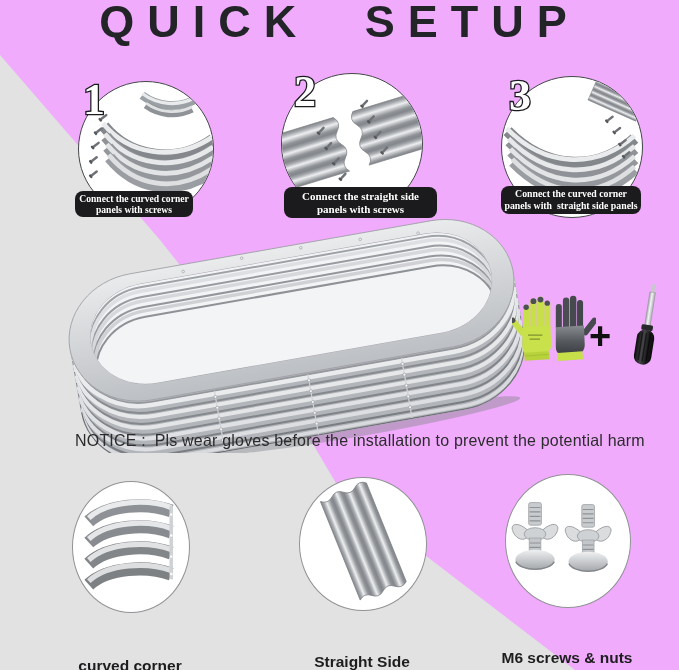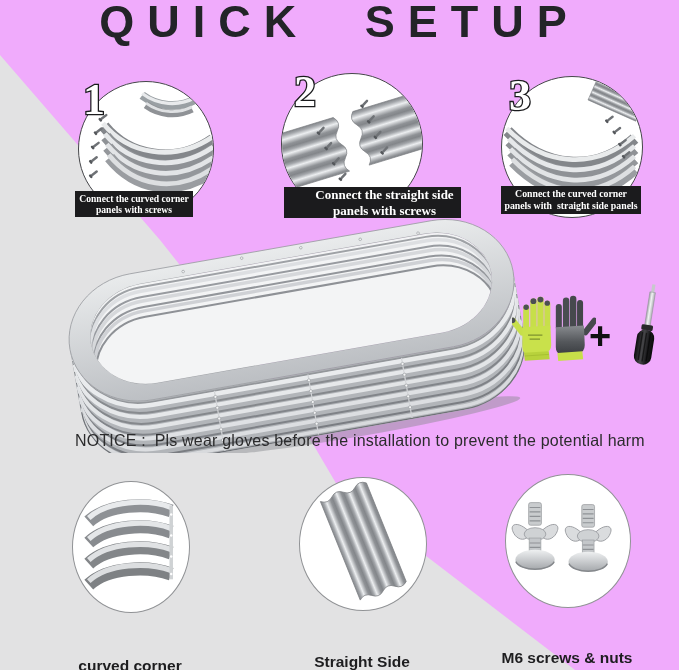--- a/index.html
+++ b/index.html
@@ -14,25 +14,25 @@
     transform:scaleY(.97);white-space:pre;}
   
   .stepcircle{position:absolute;border-radius:50%;background:#fff;border:1.4px solid #45464a;
     overflow:hidden;}
   .c1{left:78px;top:81px;width:134px;height:134px;}
   .c2{left:281px;top:73px;width:140px;height:140px;}
   .c3{left:501px;top:76px;width:140px;height:140px;}
   .stepnum{position:absolute;z-index:5;}
   .numtext{font-family:"Liberation Serif",serif;font-weight:bold;font-size:44px;
     fill:#ffffff;stroke:#1a1b1d;stroke-width:2.6;paint-order:stroke;}
-  .pill{position:absolute;background:#1b1b1d;color:#ffffff;border-radius:0;z-index:6;
+  .pill{position:absolute;background:#1b1b1d;color:#ffffff;border-radius:8px;z-index:6;
     font-family:"Liberation Serif",serif;font-weight:bold;text-align:center;
     display:flex;flex-direction:column;justify-content:center;line-height:1.18;white-space:pre;}
   .p1{left:75px;top:191px;width:118px;height:26px;font-size:9.6px;}
-  .p2{left:284px;top:187px;width:153px;height:31px;font-size:13px;padding-left:24px;}
+  .p2{left:284px;top:187px;width:153px;height:31px;font-size:11px;}
   .p3{left:501px;top:186px;width:140px;height:28px;font-size:9.8px;}
   
   .notice{position:absolute;left:75px;top:431px;white-space:nowrap;color:#2b2b2c;
     font-size:16.5px;letter-spacing:.2px;transform:scaleX(.97);transform-origin:left center;}
   .notice .nprefix{margin-right:9px;}
   
   .partcircle{position:absolute;border-radius:50%;background:#fff;border:1px solid #909295;}
   .pc1{left:72px;top:481px;width:116px;height:130px;}
   .pc2{left:299px;top:477px;width:126px;height:132px;}
   .pc3{left:505px;top:474px;width:124px;height:132px;}

